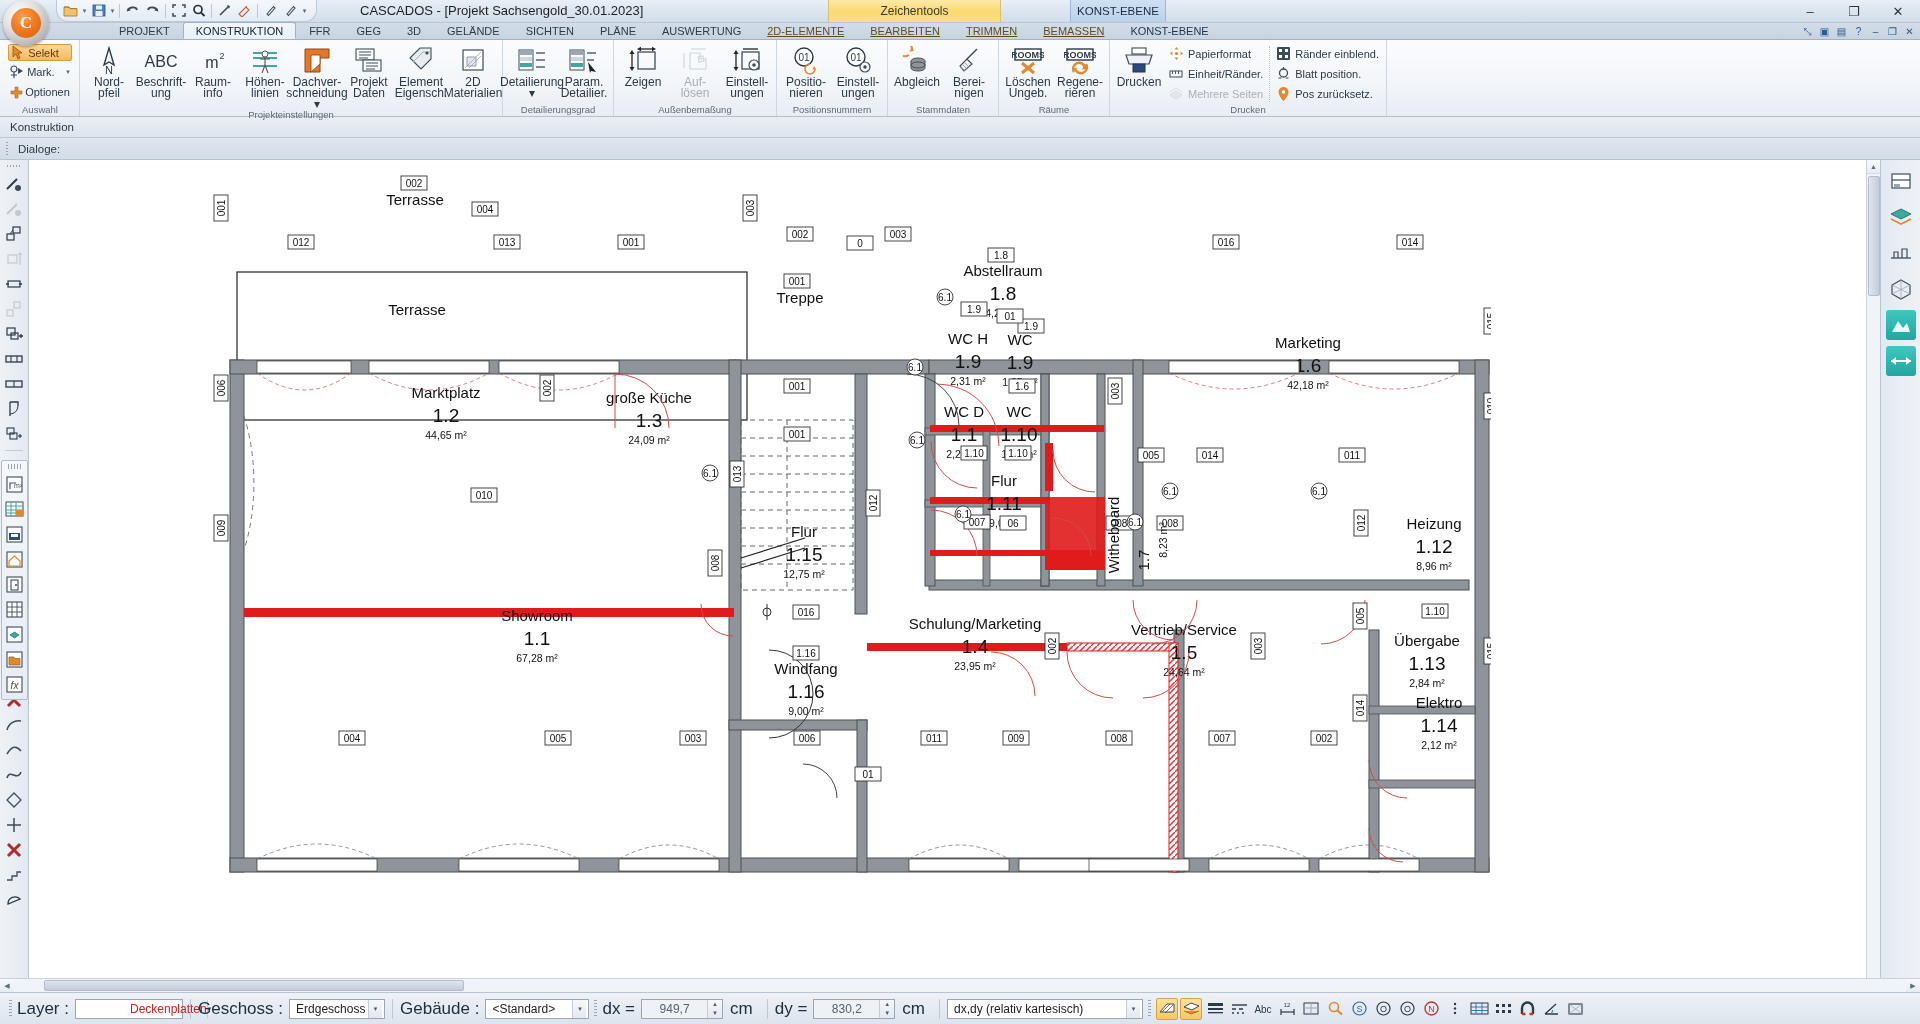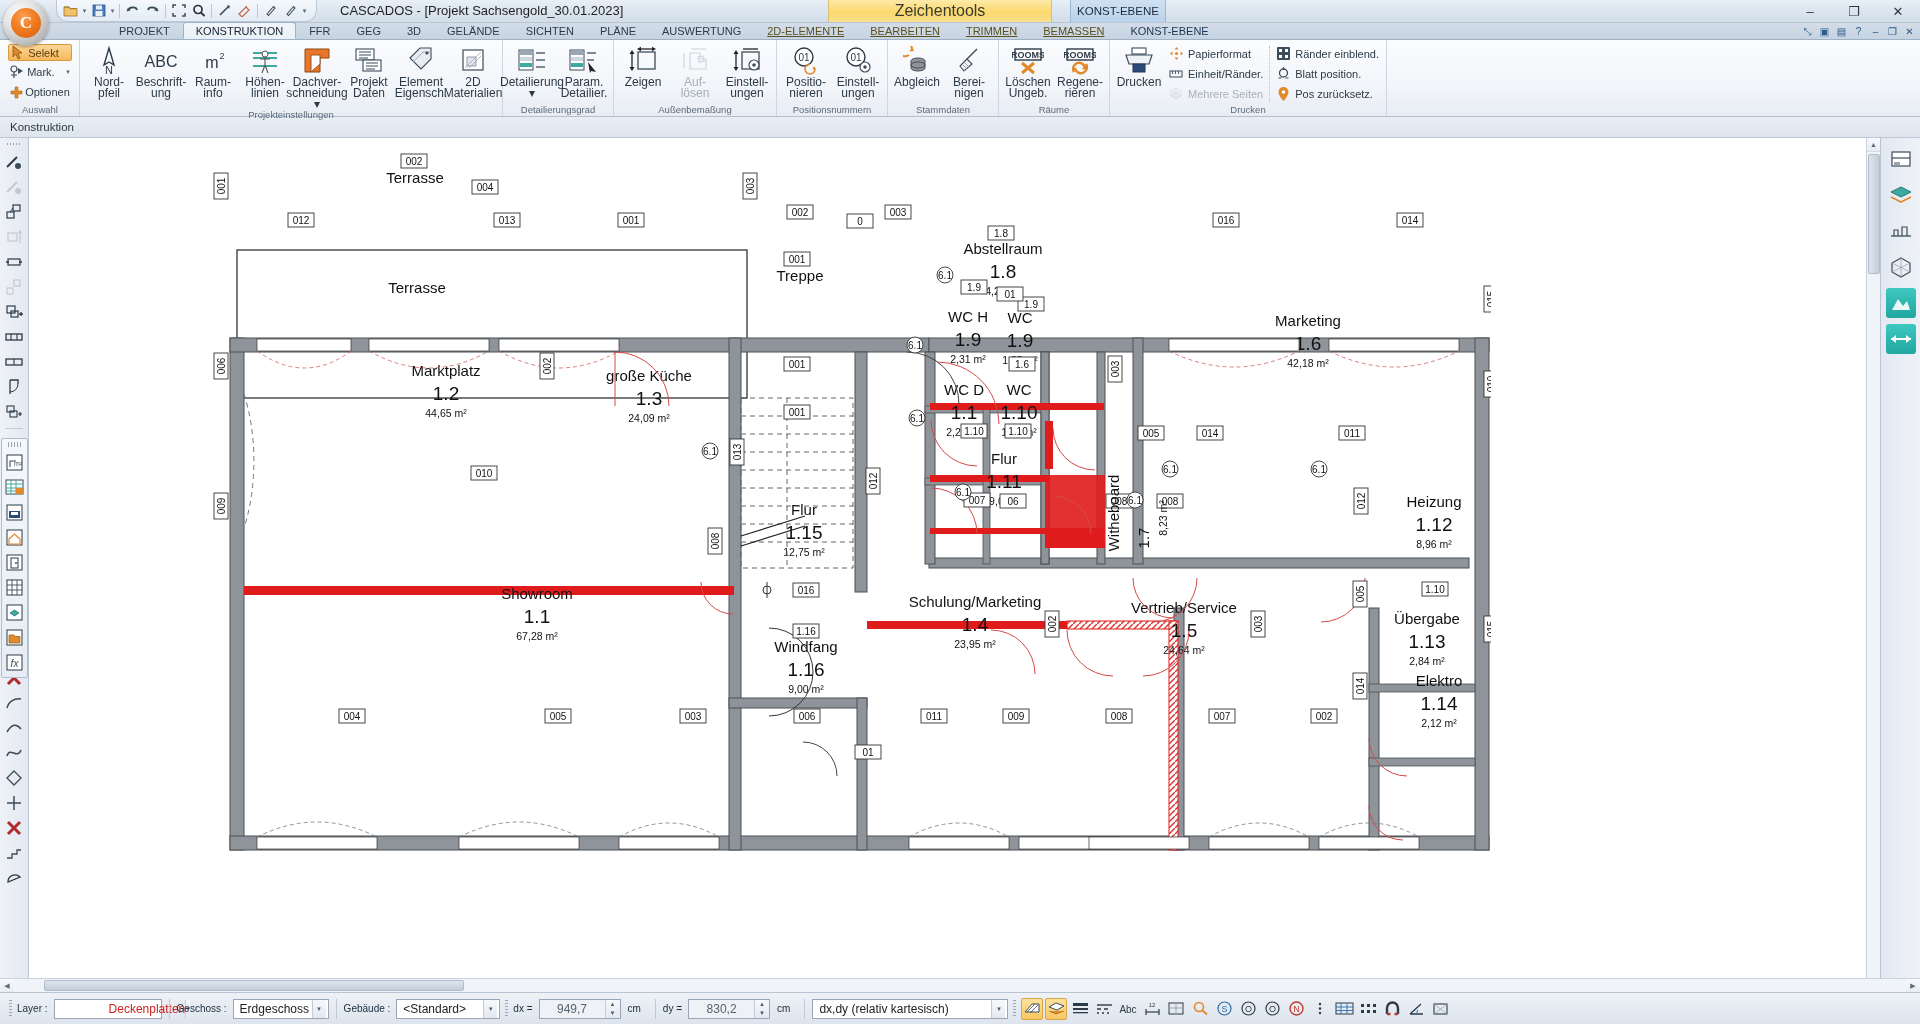--- a/index.html
+++ b/index.html
@@ -45,29 +45,29 @@
     z-index:30;
   }
   .qat-btn {
     width:19px;height:19px;display:flex;align-items:center;justify-content:center;
     font-size:13px;color:#4c5a68; cursor:default;
   }
   .qat-btn svg { display:block; }
   .qat-sep { width:1px;height:14px;background:#bcc8d6;margin:0 2px; }
   .qat-caret { font-size:7px; color:#5a6775; width:7px; text-align:center;}
   .title-text {
-    position:absolute; left:340px; top:3px;
+    position:absolute; left:360px; top:3px;
     font-size:13px; color:#1f1f1f; white-space:nowrap;
   }
   .ctx-tab-zeichen {
-    position:absolute; left:828px; top:0; width:224px; height:22px;
+    position:absolute; left:828px; top:0; width:173px; height:22px;
     background:linear-gradient(to bottom,#fde9a8,#fbd96f 55%,#fadf8c);
     border-left:1px solid #d8c070; border-right:1px solid #d8c070;
     display:flex;align-items:center;justify-content:center;
-    font-size:16px;color:#3a3a30;
+    font-size:12px;color:#3a3a30;
   }
   .ctx-tab-konst {
     position:absolute; left:1070px; top:0; width:96px; height:22px;
     background:linear-gradient(to bottom,#cfe0f2,#b9d2ea);
     border-left:1px solid #9bb8d4; border-right:1px solid #9bb8d4;
     display:flex;align-items:center;justify-content:center;
     font-size:11.5px;color:#1b2c3e;
   }
   .winbtns { position:absolute; right:0; top:0; display:flex; height:22px; }
   .winbtn {
@@ -232,21 +232,21 @@
   .hsb-arrow{width:14px;height:13px;display:flex;align-items:center;justify-content:center;font-size:7px;color:#5d6a78;background:linear-gradient(to bottom,#f7f9fc,#e7ecf3);}
   .hsb-track{flex:1;height:13px;position:relative;}
   .hsb-thumb{position:absolute;left:30px;top:1px;width:420px;height:11px;background:linear-gradient(to bottom,#dfe5ed,#c3ccd8);border:1px solid #b2bdcb;border-radius:2px;}
 
   
   .statusbar {
     height:32px; background:linear-gradient(to bottom,#eef2f7,#dde4ed);
     border-top:1px solid #b9c4d2;
     display:flex;align-items:center; gap:0px; padding:0 4px;
   }
-  .sb-lab{font-size:10px;color:#20303f;white-space:nowrap;padding:0 6px 0 0;}
+  .sb-lab{font-size:17px;color:#20303f;white-space:nowrap;padding:0 6px 0 0;}
   .sb-combo{
     height:20px;min-width:96px;background:#fff;border:1px solid #9aa6b4;
     display:flex;align-items:center;padding:0 2px 0 6px;font-size:12px;color:#222;
   }
   .sb-combo .val{flex:1;white-space:nowrap;}
   .sb-combo .car{width:14px;height:18px;display:flex;align-items:center;justify-content:center;
     font-size:7px;color:#4d5a68;background:linear-gradient(to bottom,#f6f8fb,#e3e9f1);border-left:1px solid #c3ccd8;}
   .sb-combo.red .val{color:#cf1f1f;padding-left:48px;}
   .sb-spin{
     height:20px;width:82px;background:#eef1f5;border:1px solid #9aa6b4;
@@ -788,20 +788,26 @@
           </div>
         </div>
         <div class="rgroup-title">Drucken</div>
       </div>
     </div>
 
   <div class="constbar">
     <div class="lab">Konstruktion</div>
   </div>
 
+  <div class="dlgbar">
+    <div class="grip">
+        <i></i>
+      </div>
+    <div class="lab">Dialoge:</div>
+  </div>
 
   <div class="main">
 
     <div class="lrail" id="left-rail">
       <div class="railgrip">
           <i></i>
         </div>
     <div class="ribtn">
           <svg width="18" height="18" viewBox="0 0 18 18">
             <path d="M2 14 L12 4" stroke="#2c3a47" stroke-width="2"></path>

